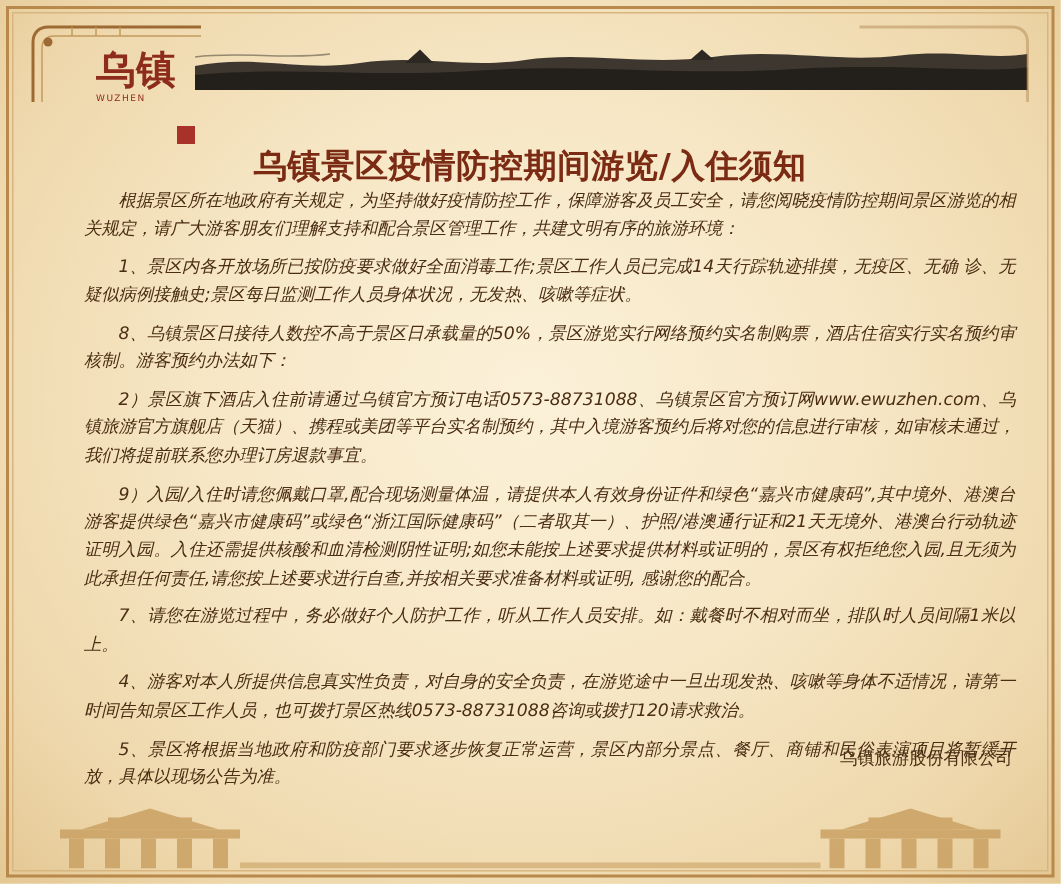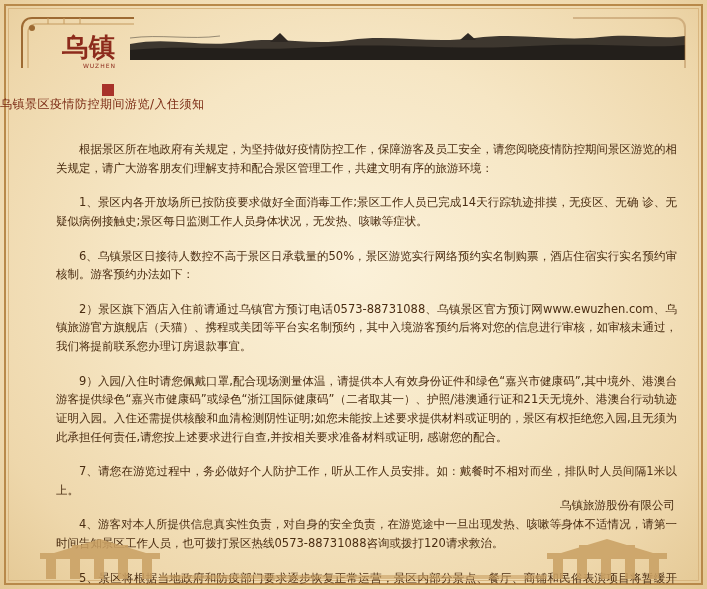--- a/index.html
+++ b/index.html
@@ -52,23 +52,23 @@
   .ink-band {
     position: absolute;
     left: 130px; top: 18px;
     width: 555px; height: 42px;
     pointer-events: none;
   }
 
   
   .logo {
     position: absolute;
-    left: 48px; top: 32px;
+    left: 64px; top: 32px;
     width: 68px; height: 62px;
-    text-align: right;
+    text-align: left;
     line-height: 1;
   }
   .logo-char {
     font-family: "DejaVu Serif", "Liberation Serif", serif;
     color: #8d2b1c;
     font-size: 26px;
     font-weight: bold;
     letter-spacing: 1px;
     display: block;
     margin-top: 2px;
@@ -83,39 +83,40 @@
   .logo-seal {
     position: absolute;
     right: 2px; bottom: -2px;
     width: 12px; height: 12px;
     background: #a8322a;
   }
 
   .title {
     position: absolute;
     left: 0; right: 0; top: 96px;
-    text-align: left;
+    text-align: center;
     font-family: "DejaVu Sans", "Liberation Sans", sans-serif;
-    font-size: 12px;
-    font-weight: normal;
+    font-size: 22px;
+    font-weight: bold;
     color: #7b2b14;
     letter-spacing: 0.5px;
   }
 
   .content {
     position: absolute;
     left: 56px; right: 30px; top: 124px;
     font-size: 11.5px;
     line-height: 1.62;
     color: #4a2d12;
     text-align: justify;
   }
   .para {
-    margin: 16px 0 7px 0;
+    margin: 0 0 7px 0;
     text-indent: 2em;
+    font-style: italic;
   }
 
   .sign {
     position: absolute;
     right: 32px;
     bottom: 74px;
     text-align: right;
     font-size: 11.5px;
     color: #4a2d12;
     line-height: 1.65;
@@ -160,21 +161,21 @@
     <span class="logo-char">乌镇</span>
     <span class="logo-sub">WUZHEN</span>
     <span class="logo-seal"></span>
   </div>
 
   <div class="title">乌镇景区疫情防控期间游览/入住须知</div>
 
   <div class="content">
     <p class="para">根据景区所在地政府有关规定，为坚持做好疫情防控工作，保障游客及员工安全，请您阅晓疫情防控期间景区游览的相关规定，请广大游客朋友们理解支持和配合景区管理工作，共建文明有序的旅游环境：</p>
     <p class="para">1、景区内各开放场所已按防疫要求做好全面消毒工作;景区工作人员已完成14天行踪轨迹排摸，无疫区、无确  诊、无疑似病例接触史;景区每日监测工作人员身体状况，无发热、咳嗽等症状。</p>
-    <p class="para">6、乌镇景区日接待人数控不高于景区日承载量的50%，景区游览实行网络预约实名制购票，酒店住宿实行实名预约审核制。游客预约办法如下：</p>
+    <p class="para">8、乌镇景区日接待人数控不高于景区日承载量的50%，景区游览实行网络预约实名制购票，酒店住宿实行实名预约审核制。游客预约办法如下：</p>
     <p class="para">2）景区旗下酒店入住前请通过乌镇官方预订电话0573-88731088、乌镇景区官方预订网www.ewuzhen.com、乌镇旅游官方旗舰店（天猫）、携程或美团等平台实名制预约，其中入境游客预约后将对您的信息进行审核，如审核未通过，我们将提前联系您办理订房退款事宜。</p>
     <p class="para">9）入园/入住时请您佩戴口罩,配合现场测量体温，请提供本人有效身份证件和绿色“嘉兴市健康码”,其中境外、港澳台游客提供绿色“嘉兴市健康码”或绿色“浙江国际健康码”（二者取其一）、护照/港澳通行证和21天无境外、港澳台行动轨迹证明入园。入住还需提供核酸和血清检测阴性证明;如您未能按上述要求提供材料或证明的，景区有权拒绝您入园,且无须为此承担任何责任,请您按上述要求进行自查,并按相关要求准备材料或证明, 感谢您的配合。</p>
     <p class="para">7、请您在游览过程中，务必做好个人防护工作，听从工作人员安排。如：戴餐时不相对而坐，排队时人员间隔1米以上。</p>
     <p class="para">4、游客对本人所提供信息真实性负责，对自身的安全负责，在游览途中一旦出现发热、咳嗽等身体不适情况，请第一时间告知景区工作人员，也可拨打景区热线0573-88731088咨询或拨打120请求救治。</p>
     <p class="para">5、景区将根据当地政府和防疫部门要求逐步恢复正常运营，景区内部分景点、餐厅、商铺和民俗表演项目将暂缓开放，具体以现场公告为准。</p>
   </div>
 
   <div class="sign">
     <div>乌镇旅游股份有限公司</div>
   </div>

